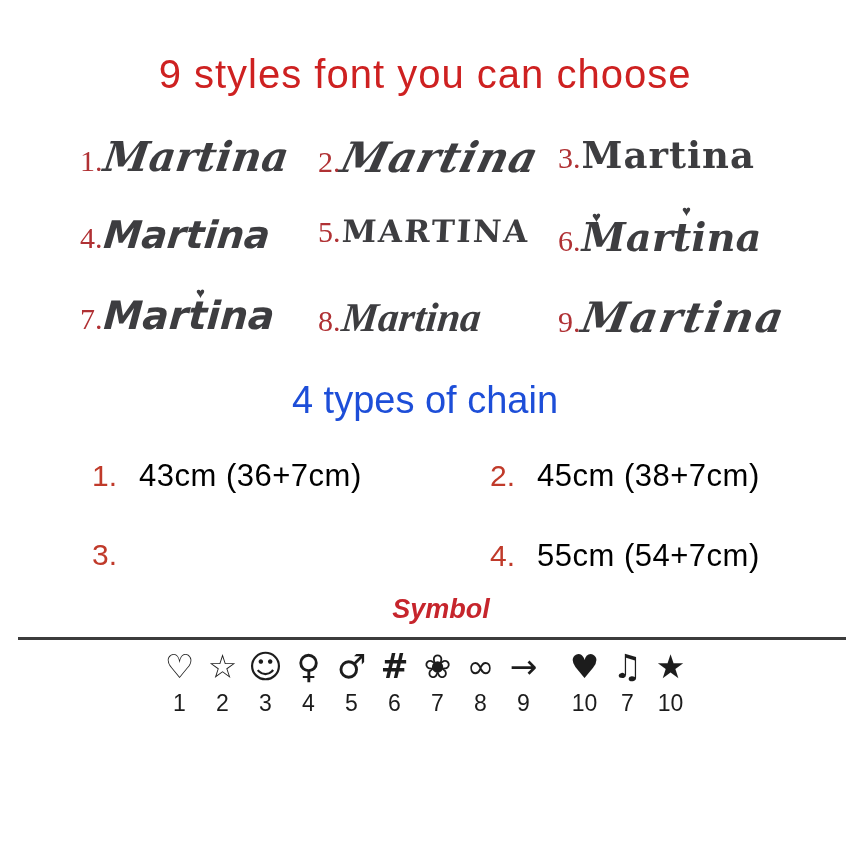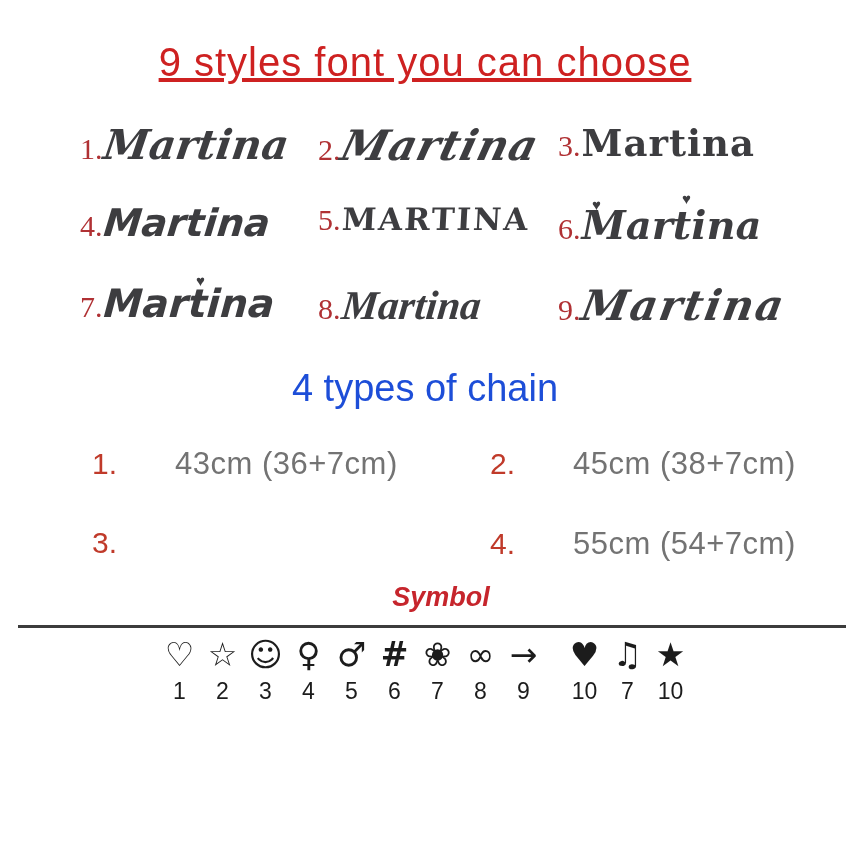--- a/index.html
+++ b/index.html
@@ -6,28 +6,27 @@
   .page{
     position:relative;
     width:850px;height:850px;
     background:#ffffff;
     overflow:hidden;
     font-family:"Liberation Sans",sans-serif;
     color:#1c1c1c;
   }
   
   .main-title{
-    margin:0;
+    margin:12px;
     padding-top:40px;
     text-align:center;
     font-size:40px;
     font-weight:400;
     color:#ce2121;
     letter-spacing:1px;
-    text-decoration:underline;
   }
   
   .font-grid{
     margin:36px 0 0 80px;
     display:grid;
     grid-template-columns:238px 240px 1fr;
     row-gap:34px;
   }
   .font-cell{
     position:relative;
@@ -75,21 +74,21 @@
     grid-template-columns:398px 1fr;
     row-gap:44px;
   }
   .chain-cell{
     display:flex;
     align-items:baseline;
     font-size:31px;
     white-space:nowrap;
   }
   .cnum{color:#c03a2a;font-size:30px;margin-right:22px;}
-  .clen{color:#737373;letter-spacing:0.5px;margin-left:36px;}
+  .clen{color:#000000;letter-spacing:0.5px;}
   
   .note{
     margin:30px 0 0 90px;
     color:#bf3a2b;
     font-size:32px;
     line-height:53px;
   }
   
   .symbol-title{
     margin:20px 0 0 0;

